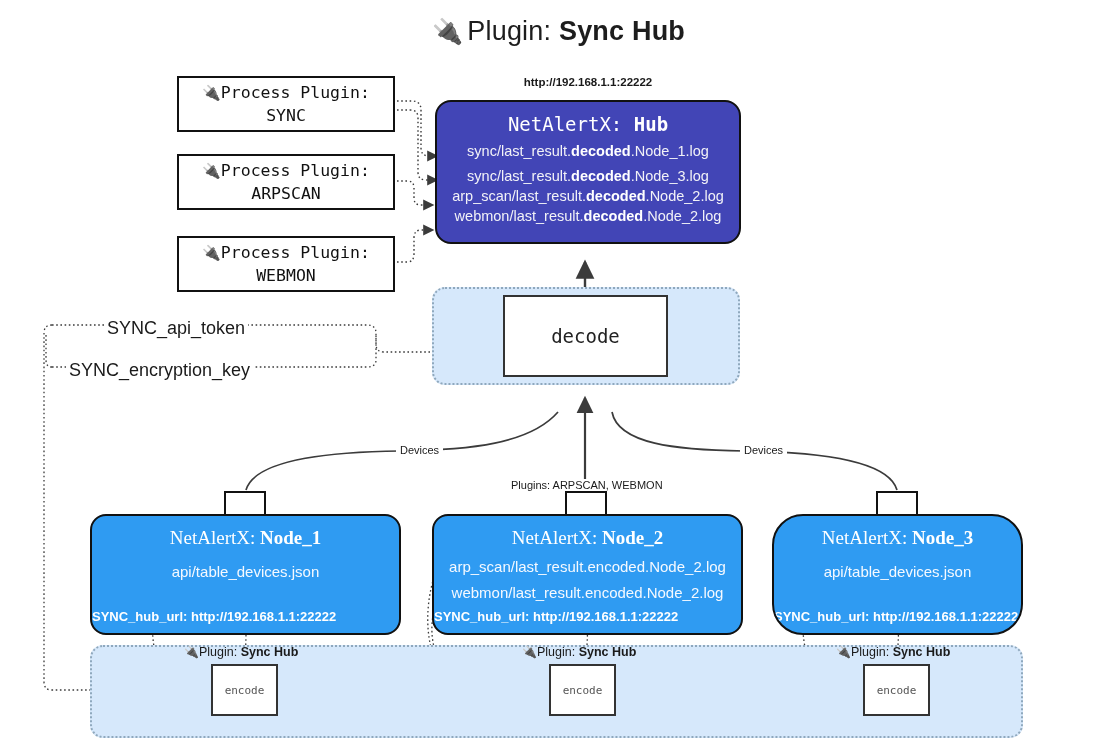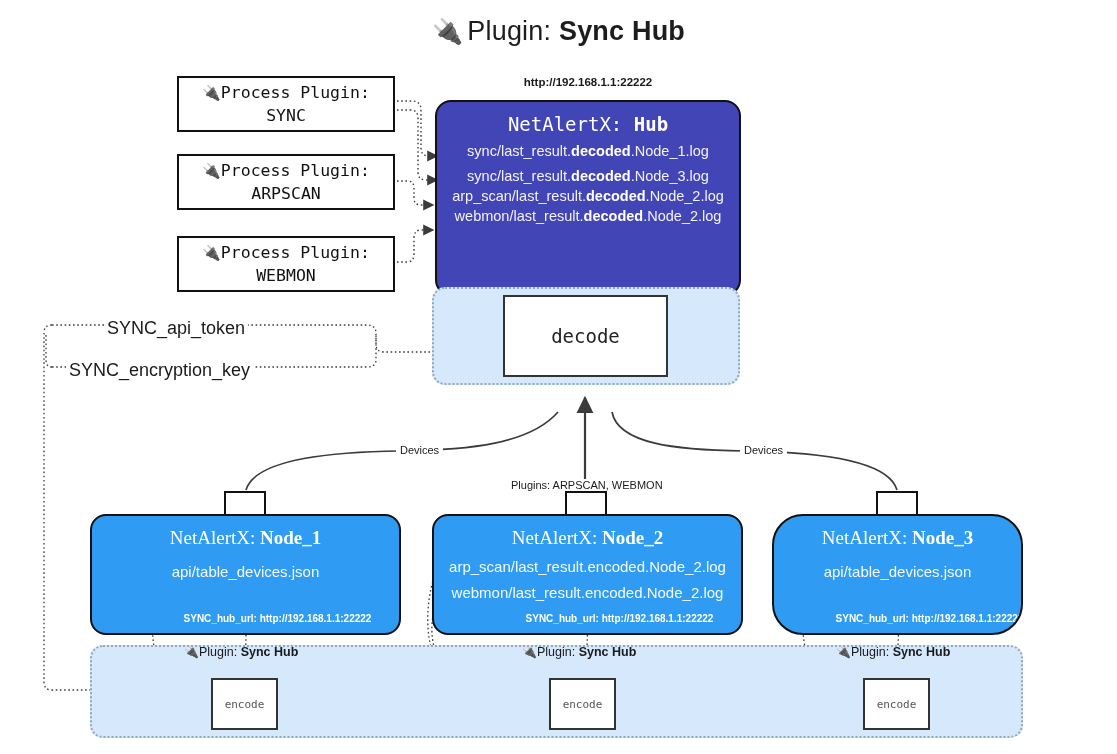--- a/index.html
+++ b/index.html
@@ -76,21 +76,21 @@
     text-align: center;
     font-size: 11.5px;
     font-weight: bold;
     color: #1a1a1a;
   }
   #hub-box {
     position: absolute;
     left: 435px;
     top: 100px;
     width: 306px;
-    height: 196px;
+    height: 144px;
     background: #4245b6;
     border: 2px solid #111111;
     border-radius: 16px;
     box-sizing: border-box;
     color: #ffffff;
     overflow: hidden;
   }
   #hub-box .hub-title {
     font-family: "DejaVu Sans Mono", "Liberation Mono", monospace;
     font-size: 19px;
@@ -206,26 +206,24 @@
     margin-top: 14px;
     white-space: nowrap;
     color: #f5f9ff;
   }
   .node-box.two-line .node-line { margin-top: 9px; }
   .node-box .node-foot {
     position: absolute;
     left: 0;
     bottom: 9px;
     width: 100%;
-    text-align: center;
-    font-size: 10px;
+    font-size: 13px;
     font-weight: bold;
     color: #ffffff;
     white-space: nowrap;
-    padding-left: 32px;
   }
 
   
   #encode-band {
     position: absolute;
     left: 90px;
     top: 645px;
     width: 933px;
     height: 93px;
     background: #d6e8fb;
@@ -240,21 +238,20 @@
     height: 52px;
     background: #ffffff;
     border: 2px solid #333333;
     box-sizing: border-box;
     display: flex;
     align-items: center;
     justify-content: center;
     font-family: "DejaVu Sans Mono", "Liberation Mono", monospace;
     font-size: 11px;
     color: #555555;
-    margin-top: 14px;
   }
   #enc-1 { left: 211px; }
   #enc-2 { left: 549px; }
   #enc-3 { left: 863px; }
   .plugin-cap {
     position: absolute;
     top: 645px;
     font-size: 12.5px;
     color: #1a1a1a;
     white-space: nowrap;

